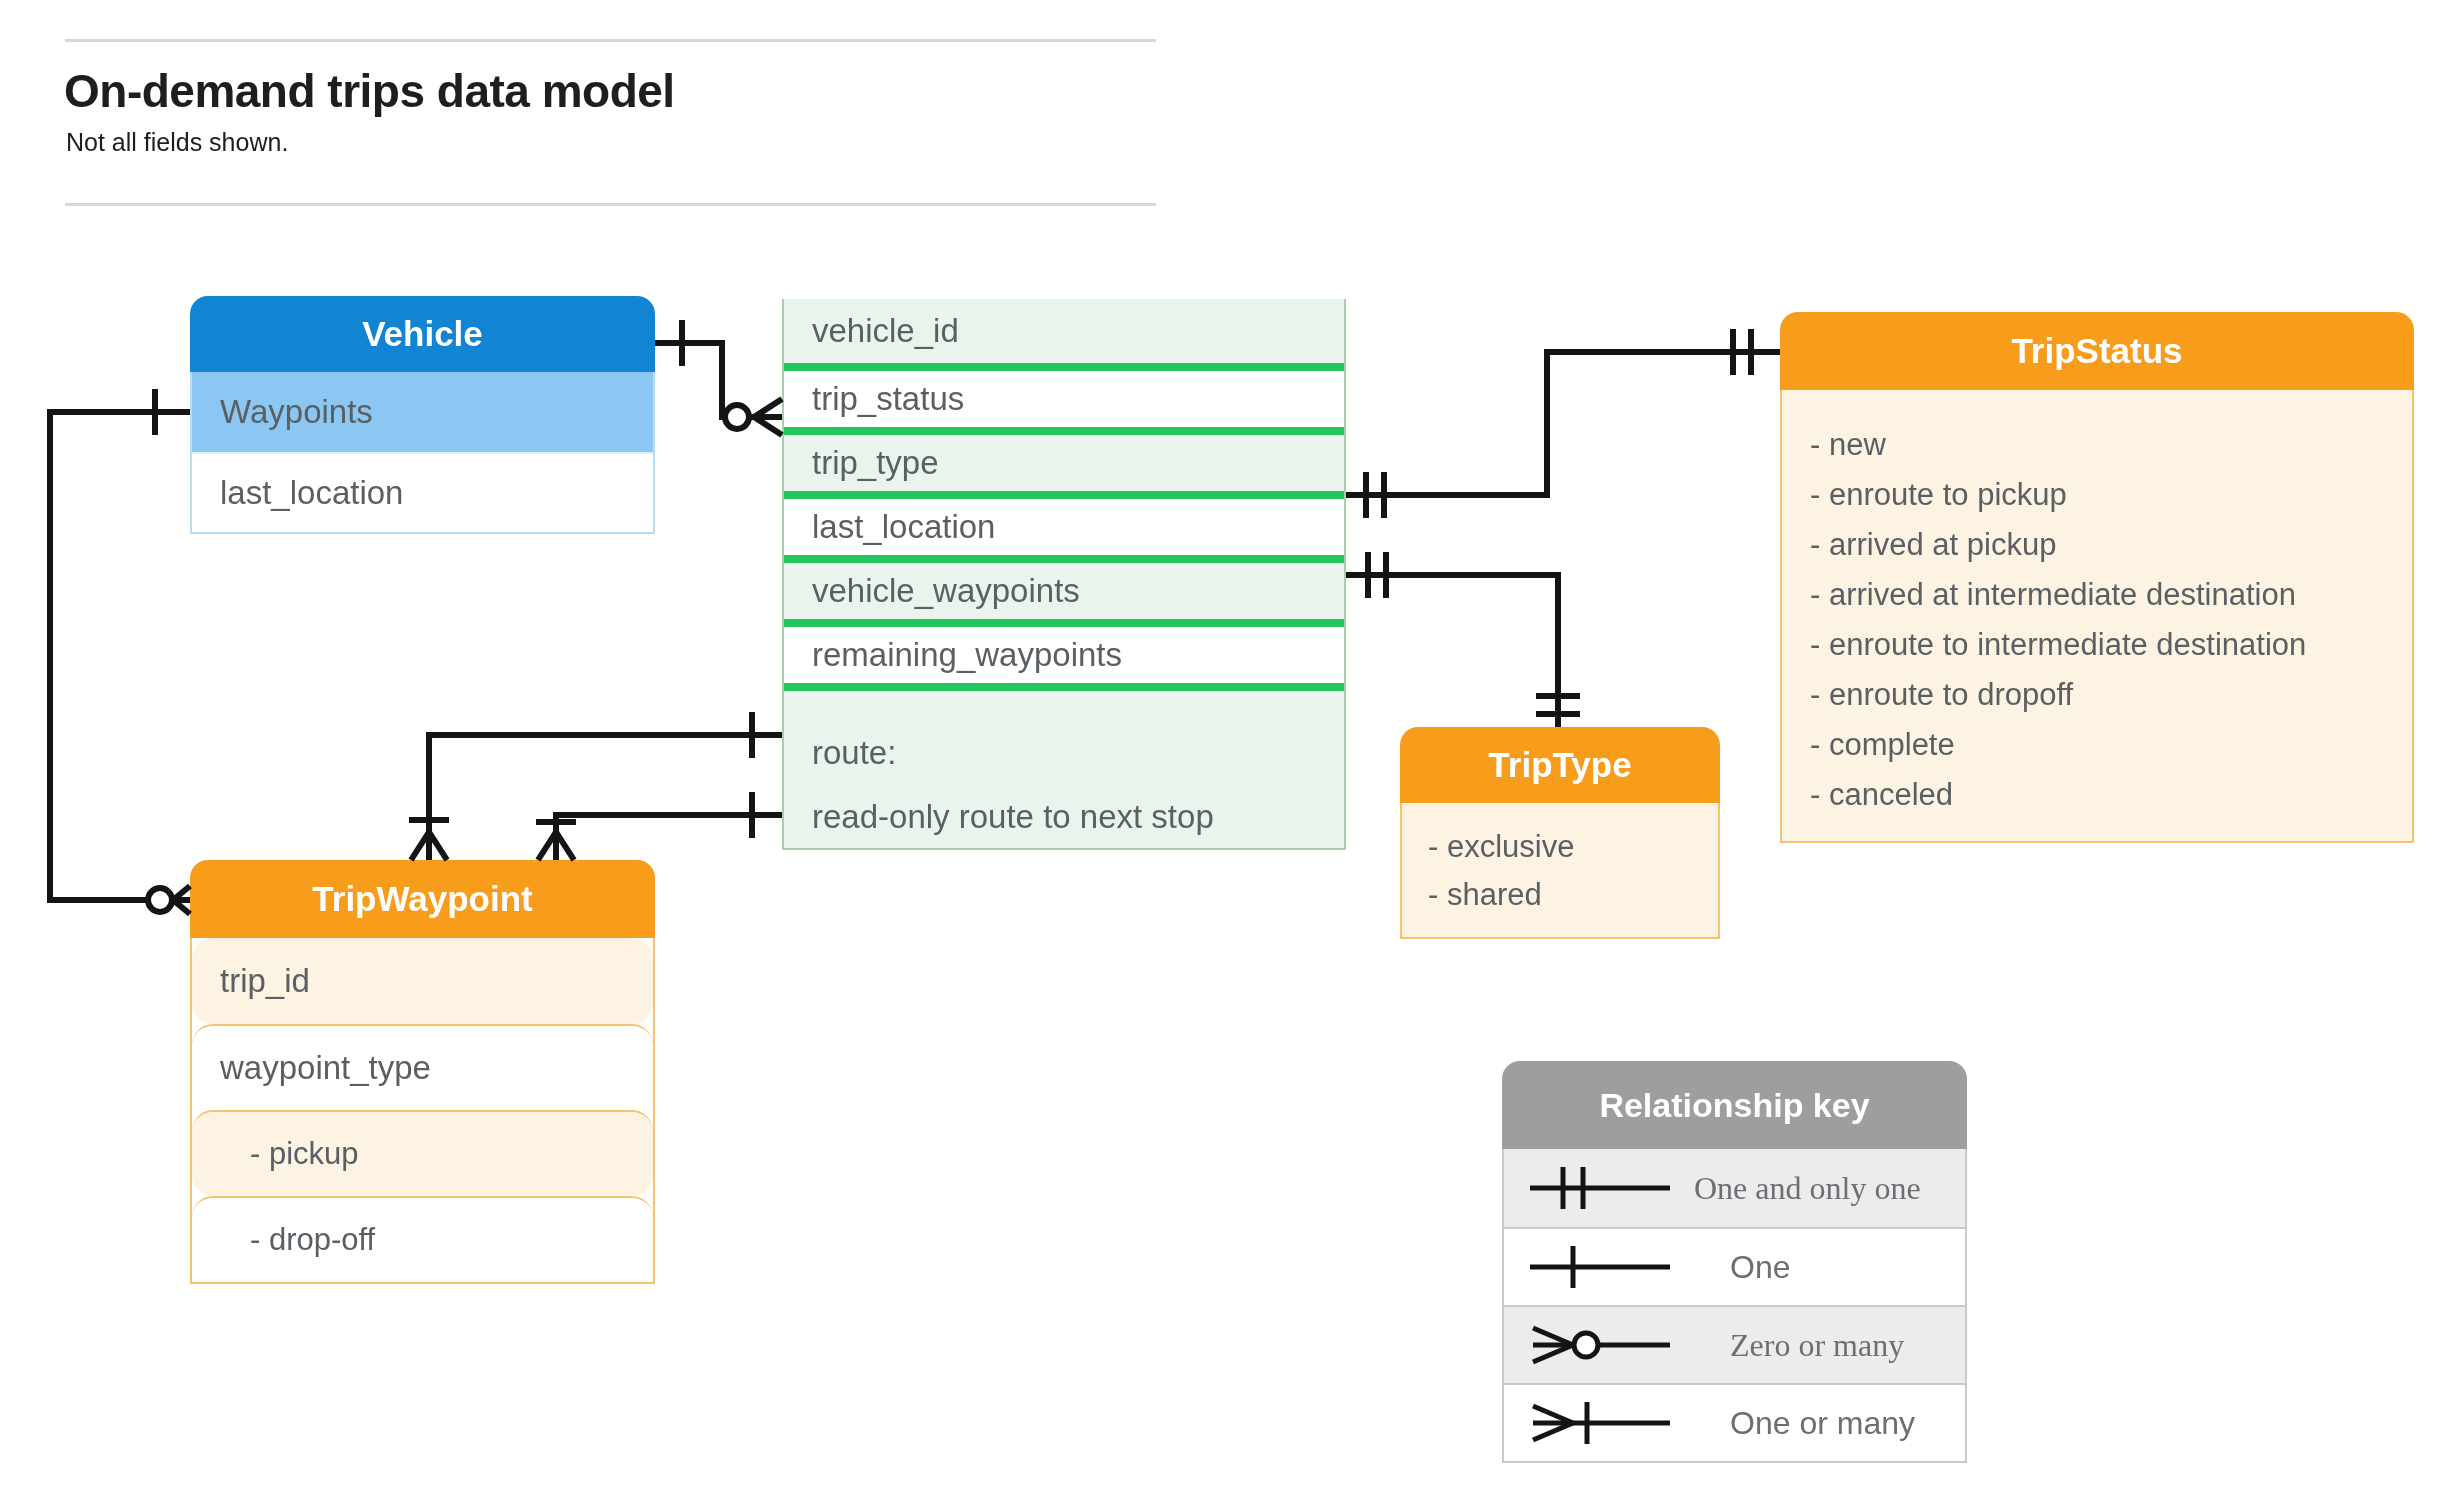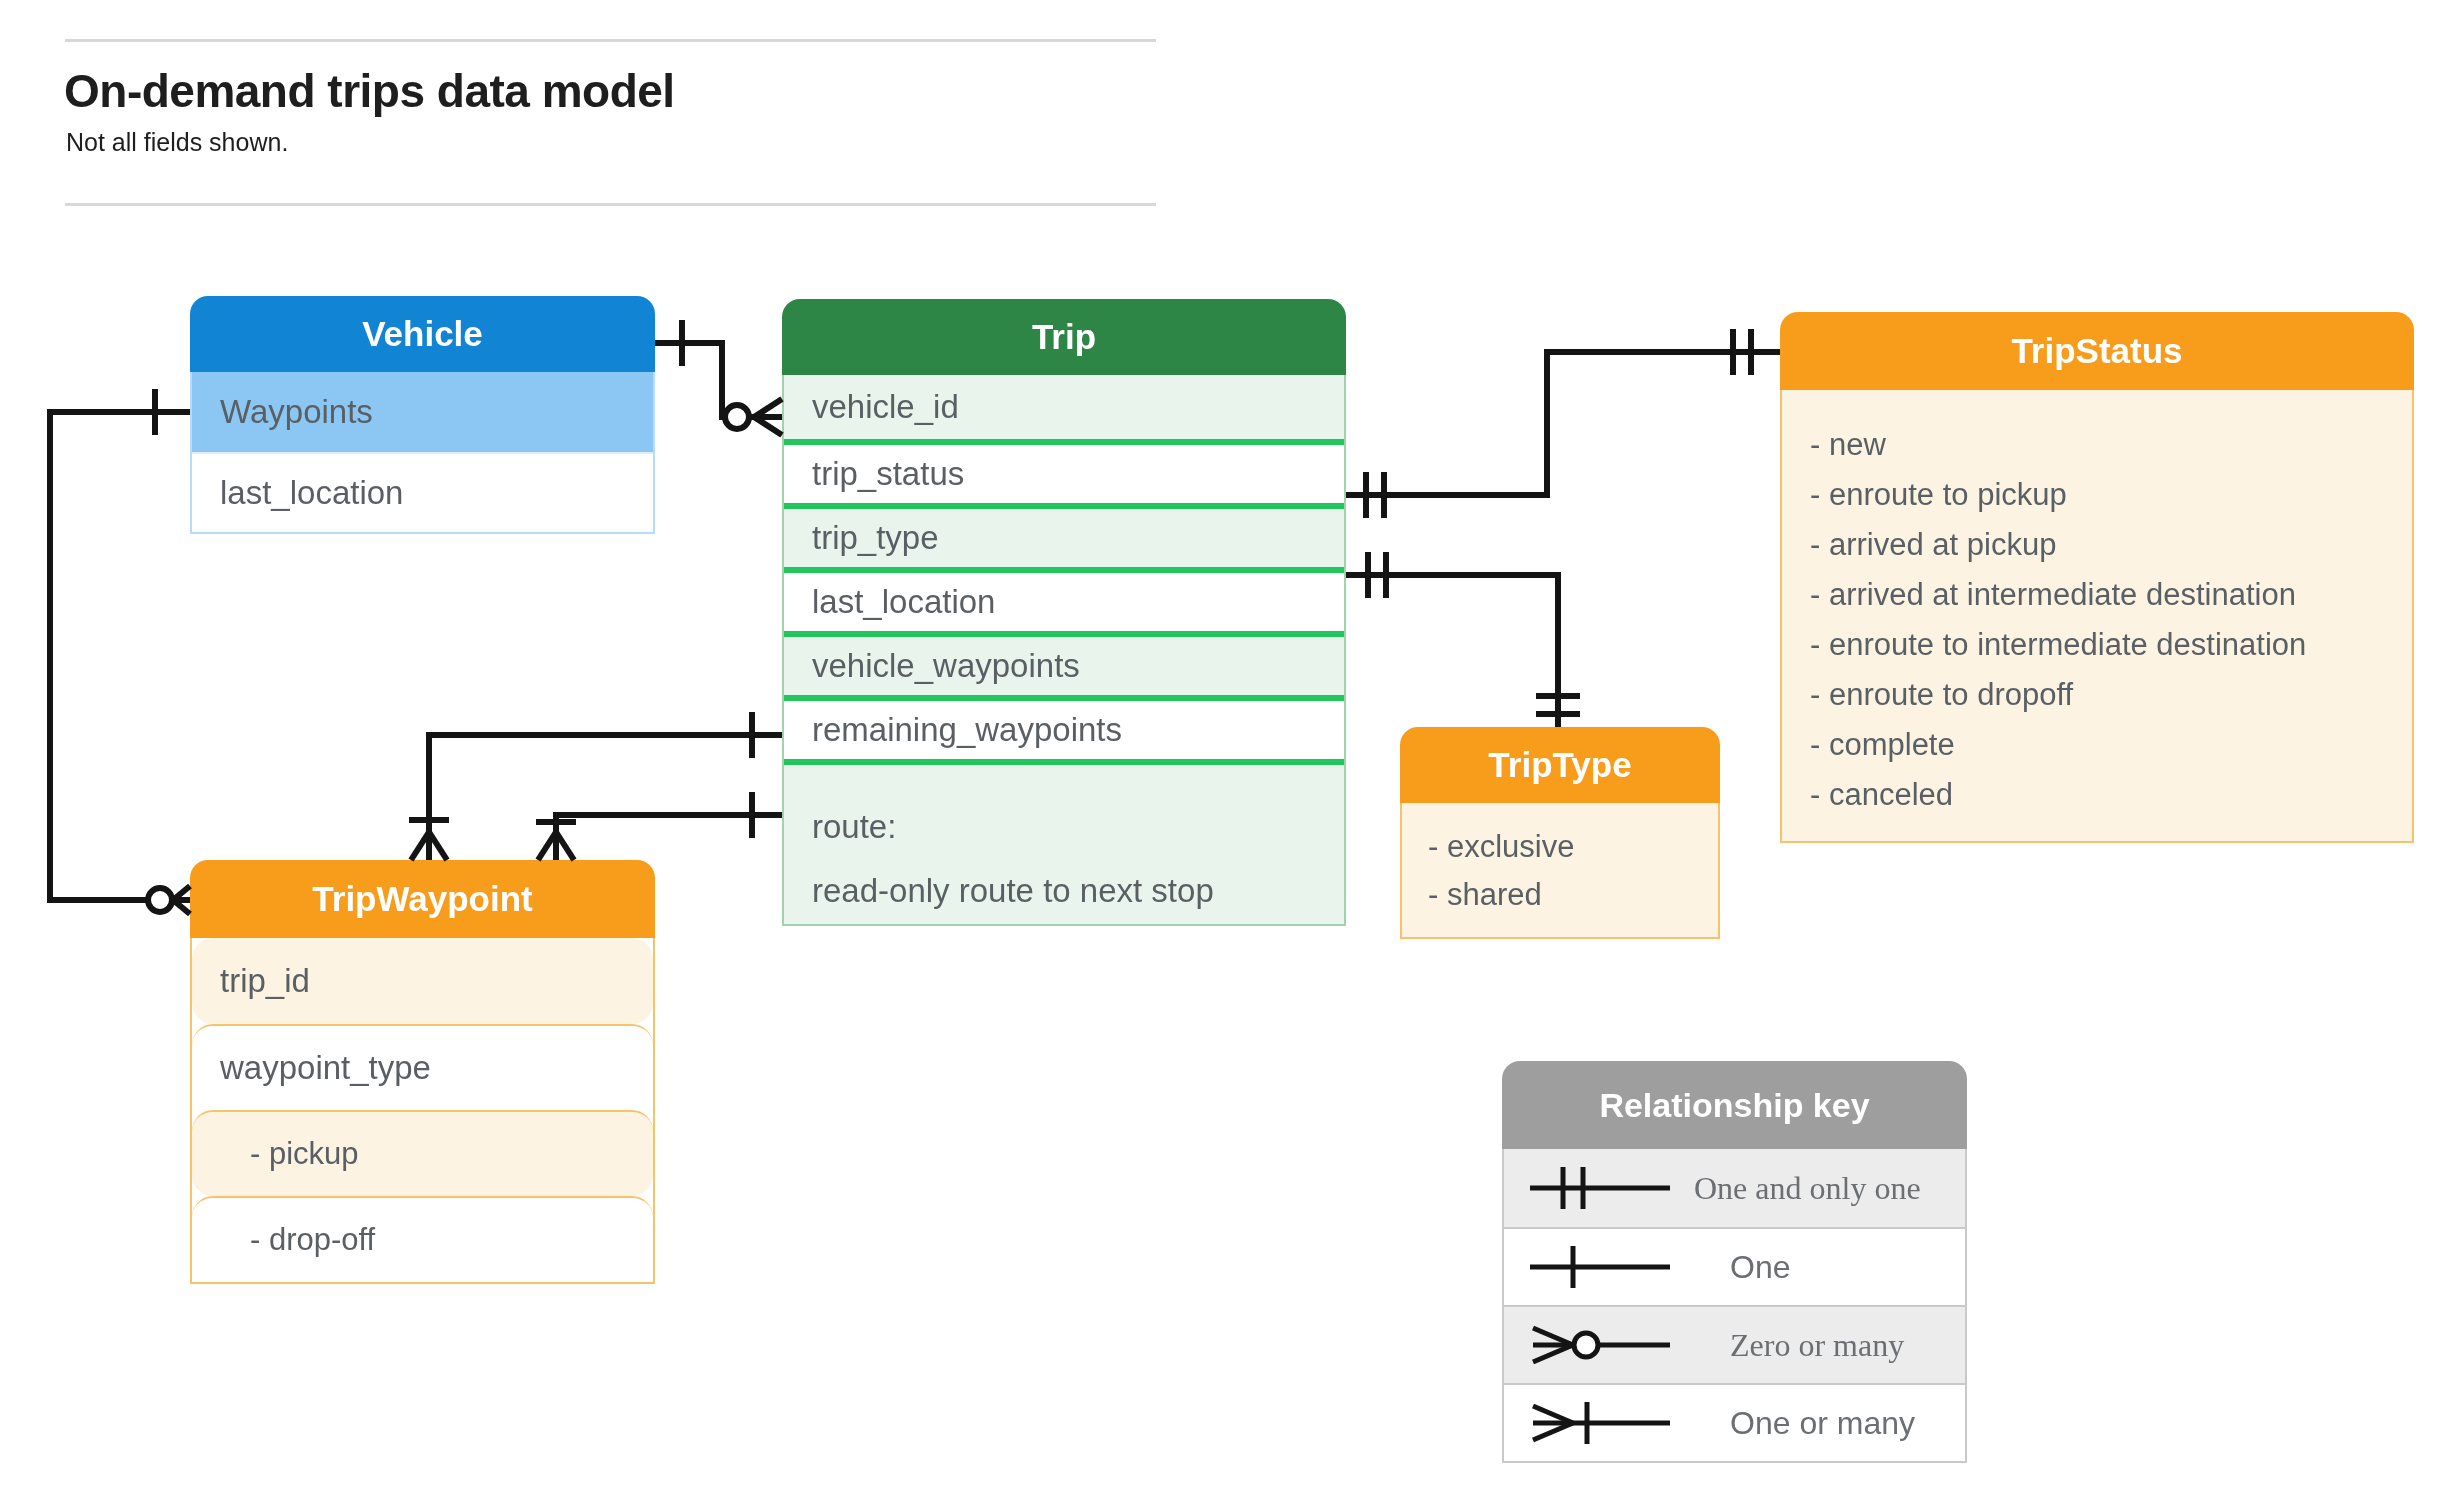--- a/index.html
+++ b/index.html
@@ -35,21 +35,21 @@
   #vehicle .r0 { height:80px; background:#8cc7f3; }
   #vehicle .r1 { height:80px; background:#ffffff; border-top:2px solid #dceefb; }
 
   
   #trip { left:772px; top:299px; width:564px; }
   #trip .hd { height:76px; background:#2d8546; }
   #trip .body { border:2px solid #a3d1ad; border-top:none; }
   #trip .row { height:64px; }
   #trip .alt0 { background:#e9f4ec; }
   #trip .alt1 { background:#ffffff; }
-  #trip .row + .row { border-top:6px solid #22c55e; }
+  #trip .row + .row { border-top:8px solid #22c55e; }
   #trip .route-row { height:165px; display:block; padding-top:30px; }
   #trip .route-row div { line-height:64px; }
 
   
   #tripstatus { left:1770px; top:312px; width:634px; }
   #tripstatus .hd { height:78px; background:#f89c1c; }
   #tripstatus .body {
     height:453px; background:#fcf3e2; border:2px solid #f6c36b; border-top:none;
     box-sizing:border-box; padding:30px 0 0 28px;
   }
@@ -98,21 +98,20 @@
 
   <div class="entity" id="vehicle">
     <div class="hd">Vehicle</div>
     <div class="body">
       <div class="row r0">Waypoints</div>
       <div class="row r1">last_location</div>
     </div>
   </div>
 
   <div class="entity" id="trip">
-    <div class="hd">Trip</div>
     <div class="body">
       <div class="row alt0">vehicle_id</div>
       <div class="row alt1">trip_status</div>
       <div class="row alt0">trip_type</div>
       <div class="row alt1">last_location</div>
       <div class="row alt0">vehicle_waypoints</div>
       <div class="row alt1">remaining_waypoints</div>
       <div class="row alt0 route-row">
         <div>route:</div>
         <div>read-only route to next stop</div>

